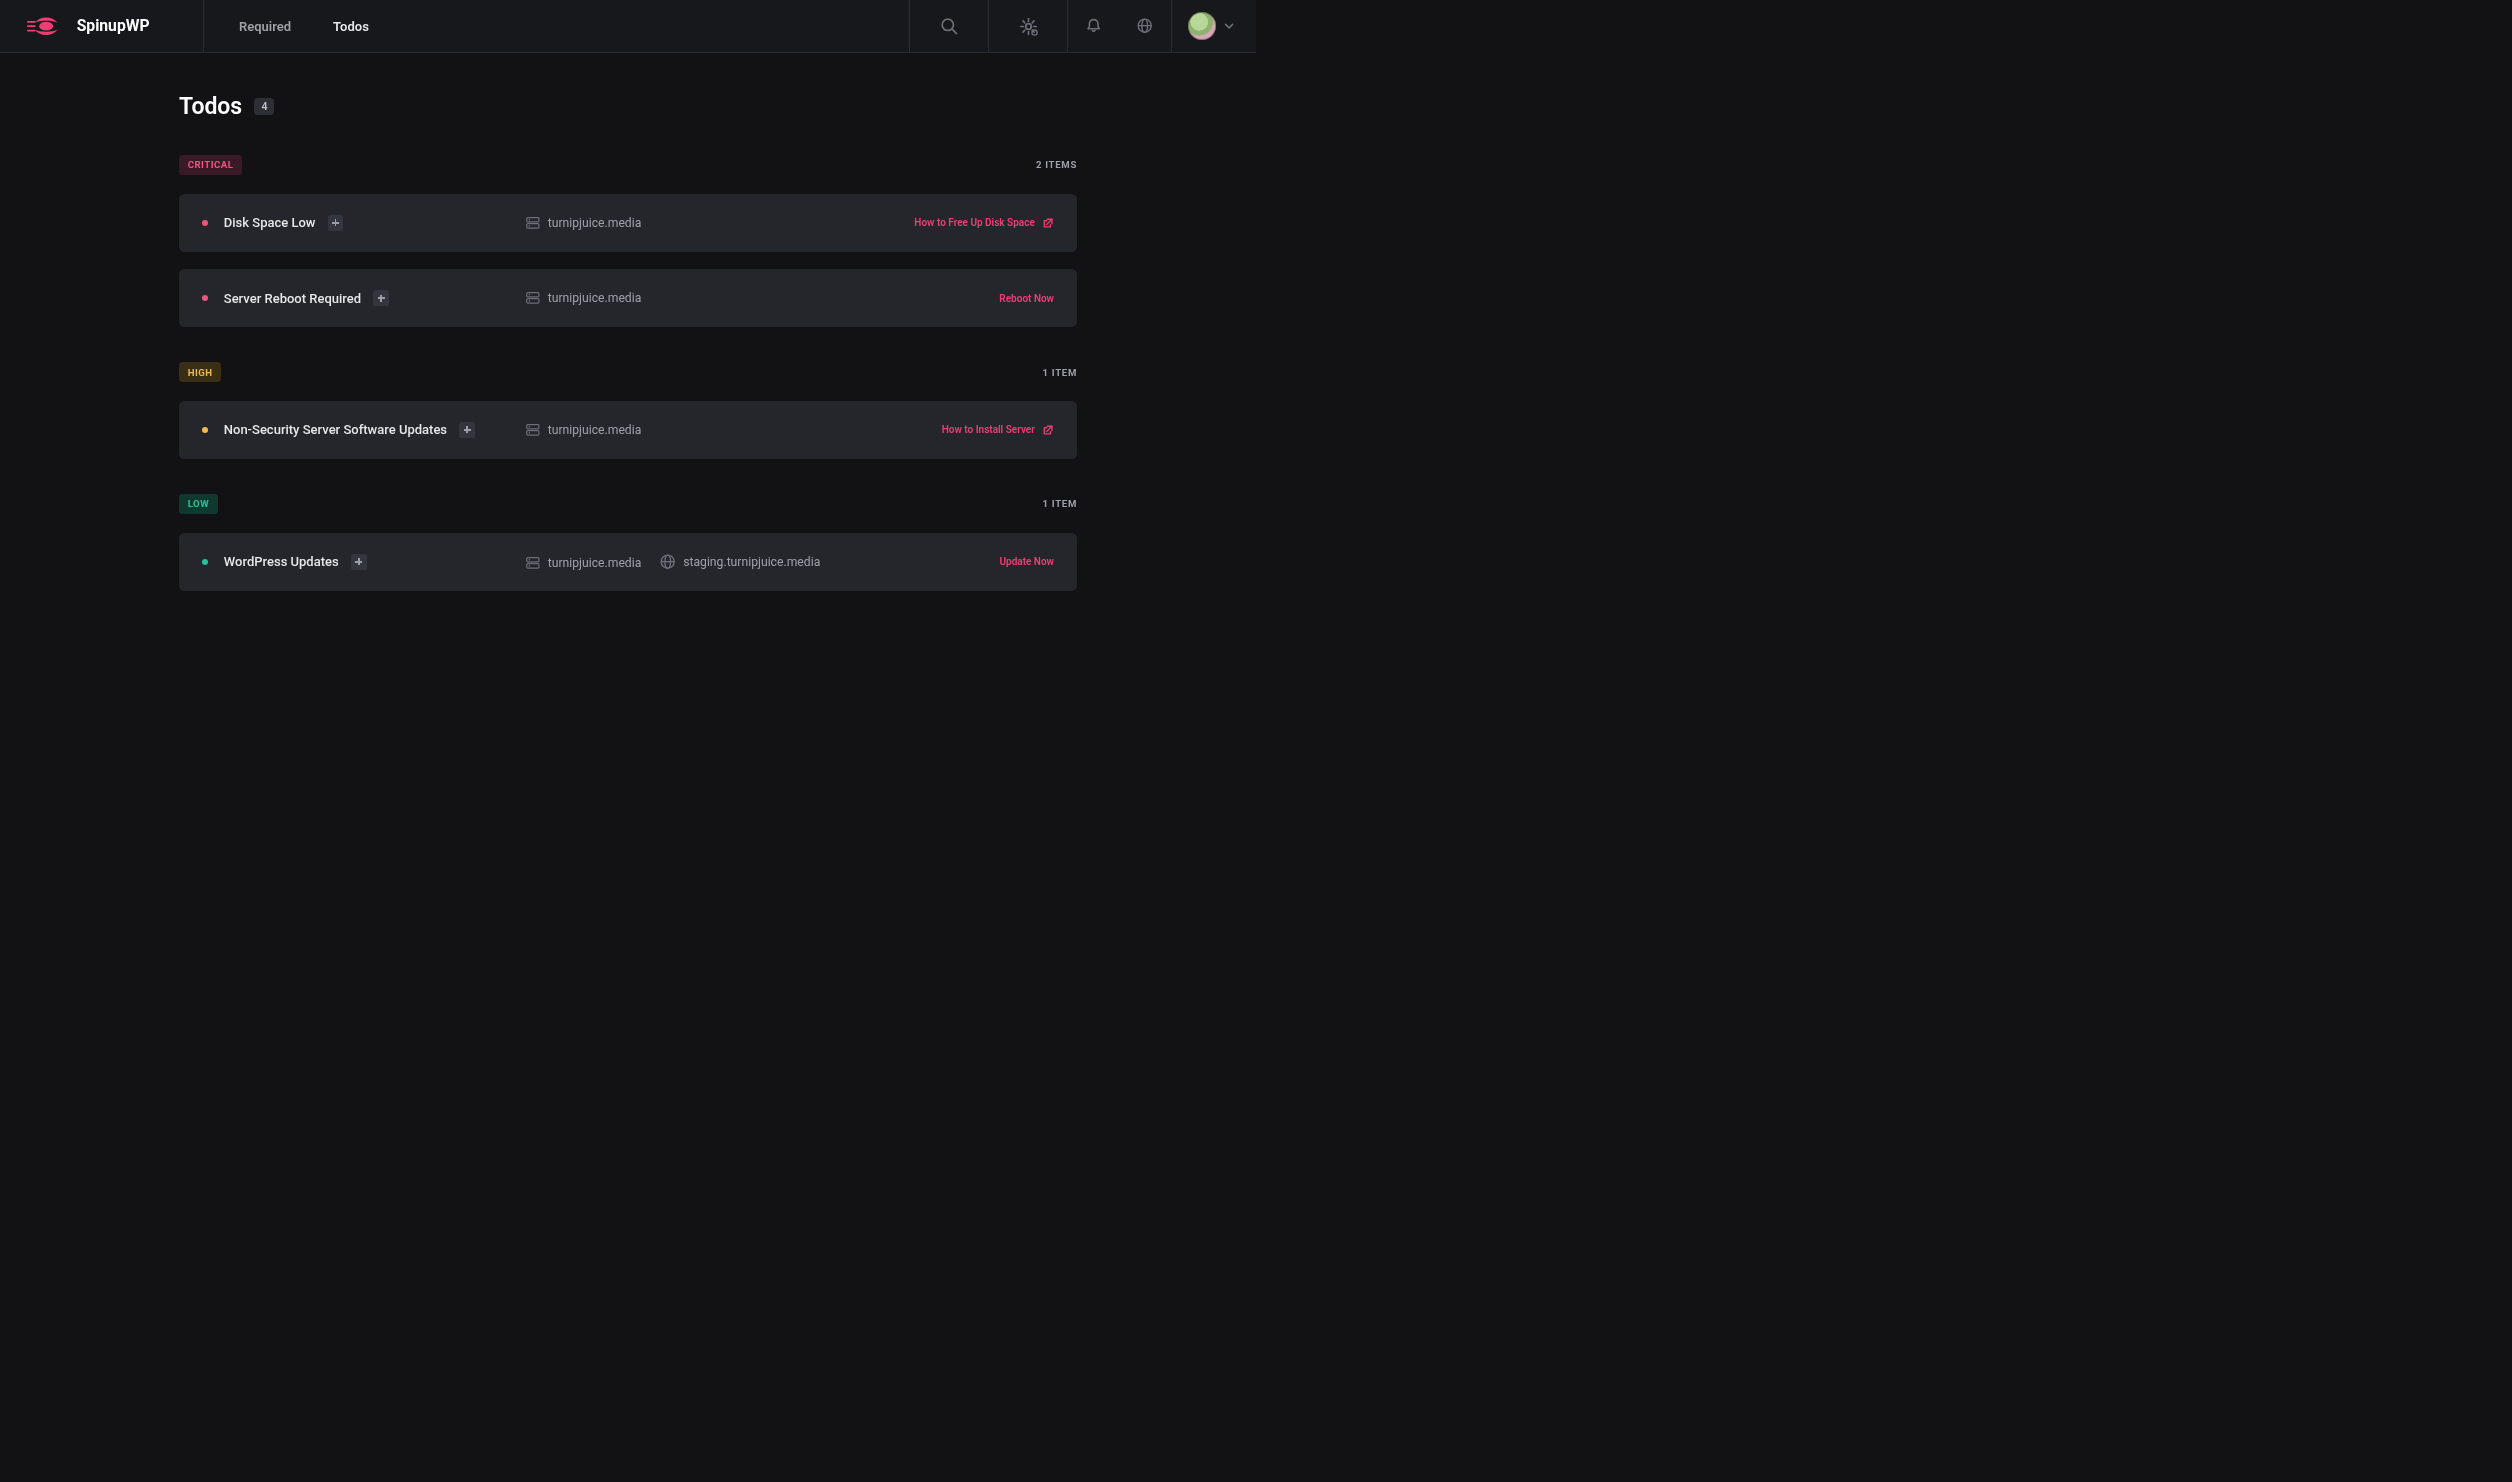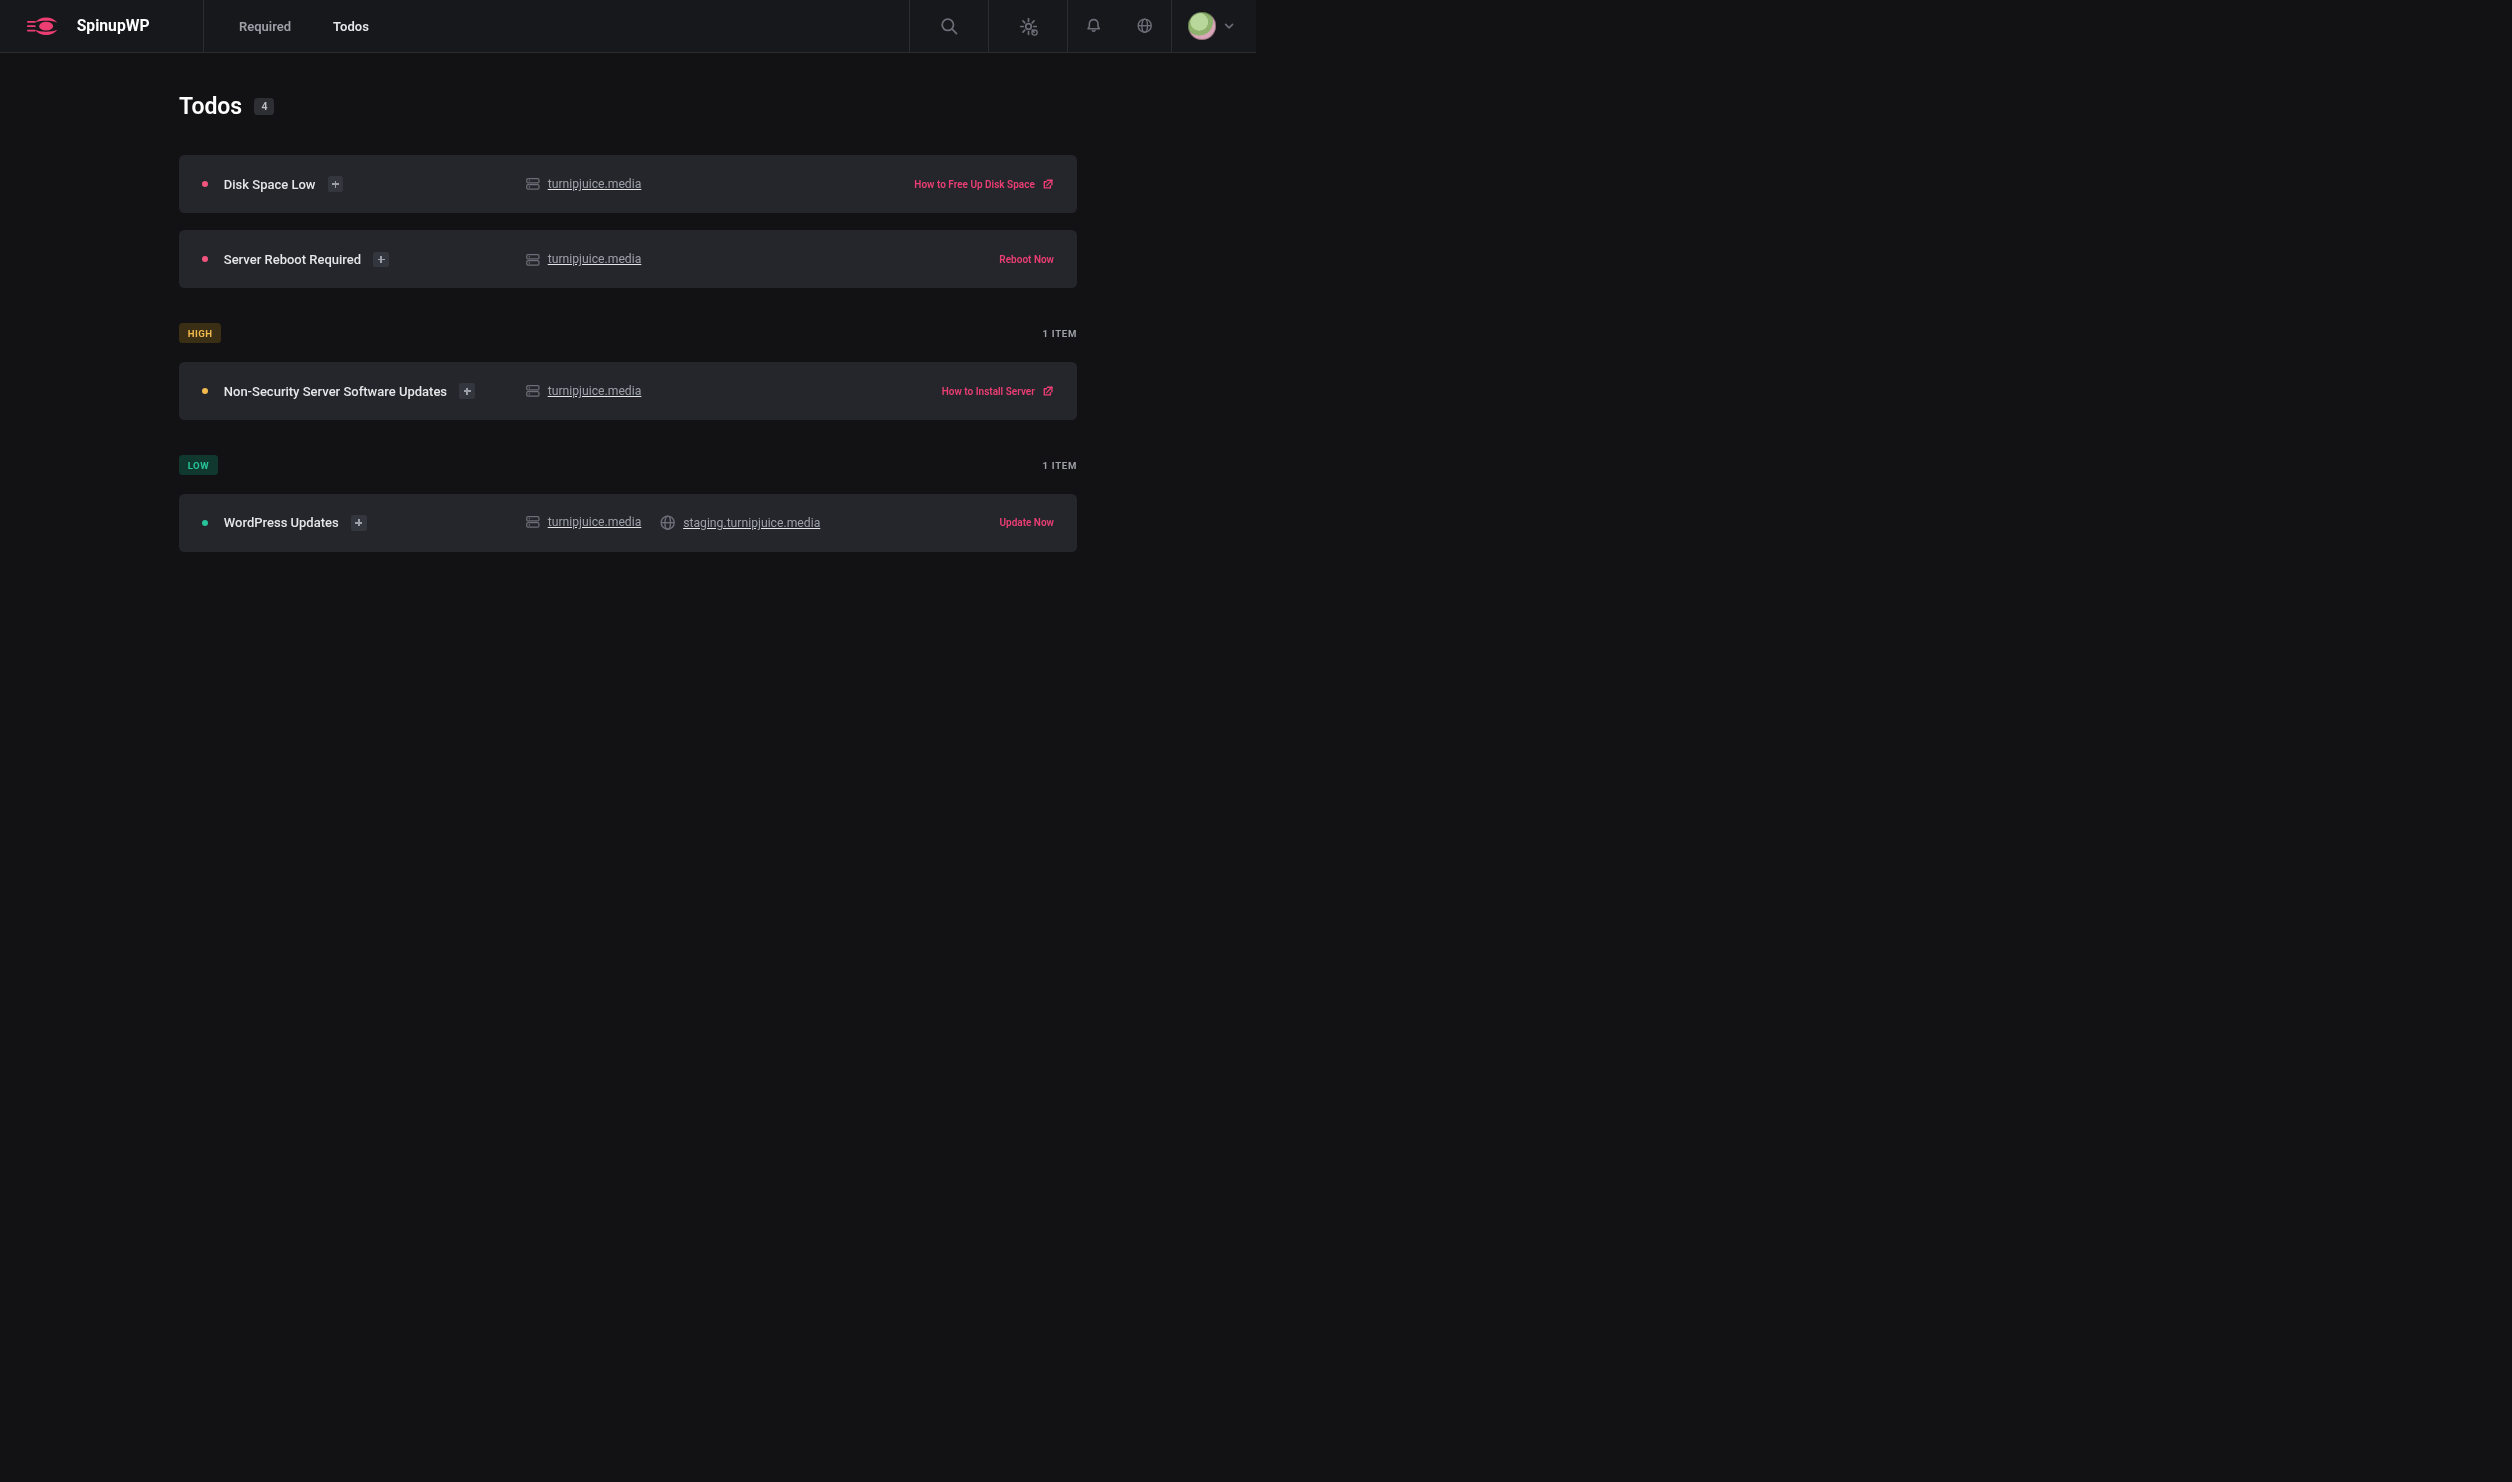--- a/index.html
+++ b/index.html
@@ -176,23 +176,22 @@
   }
   .plus-btn::before { width: 7px; height: 1.7px; }
   .plus-btn::after  { width: 1.7px; height: 7px; }
 
   .left-group {
     display: flex; align-items: center;
     width: 323px;
     flex-shrink: 0;
   }
   .hosts {
-    display: flex; align-items: flex-start; gap: 17.4px;
+    display: flex; align-items: flex-end; gap: 17.4px;
     flex: 1;
-    text-decoration: underline;
   }
   .host {
     display: flex; align-items: center; gap: 7px;
     color: var(--text-muted);
     font-size: 12.2px;
   }
   .host svg { color: var(--text-dim); }
   .action {
     color: var(--pink);
     font-weight: 600;
@@ -299,20 +298,24 @@
 
 <div class="main">
   <div class="container">
 
     <div class="page-head">
       <span class="page-title">Todos</span>
       <span class="count-badge">4</span>
     </div>
 
     <div class="section">
+      <div class="section-head">
+        <span class="pill critical">CRITICAL</span>
+        <span class="section-count">2 ITEMS</span>
+      </div>
 
       <div class="card">
         <div class="left-group">
           <span class="dot critical"></span>
           <span class="card-title">Disk Space Low</span>
           <span class="plus-btn"></span>
         </div>
         <div class="hosts">
           <span class="host">
             <svg width="15.7" height="15.7" viewBox="0 0 18 18">

